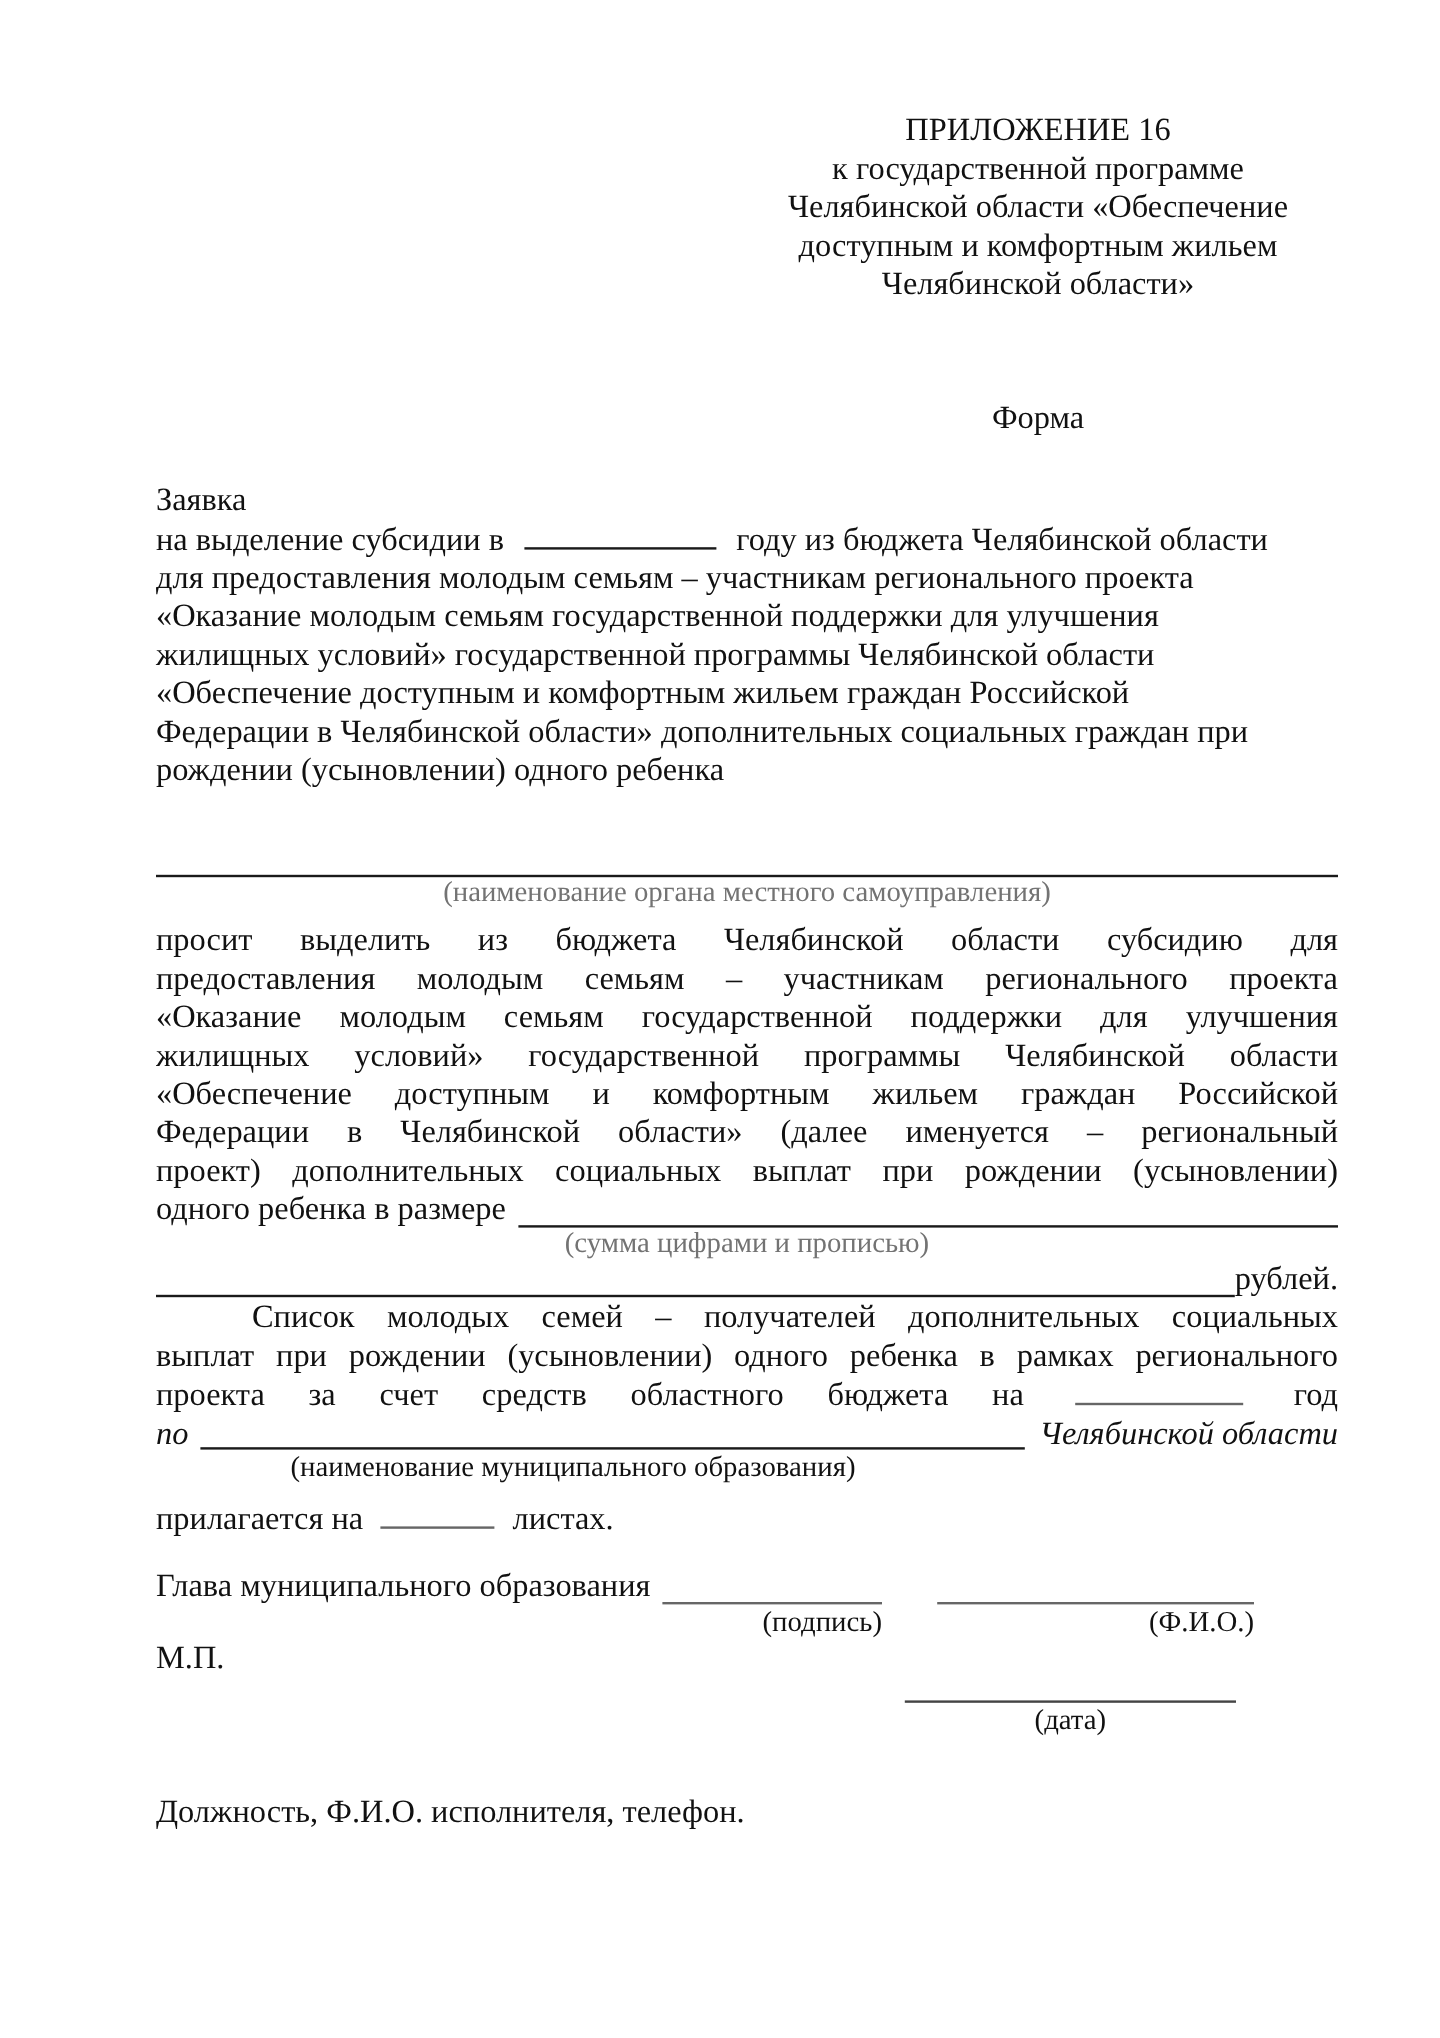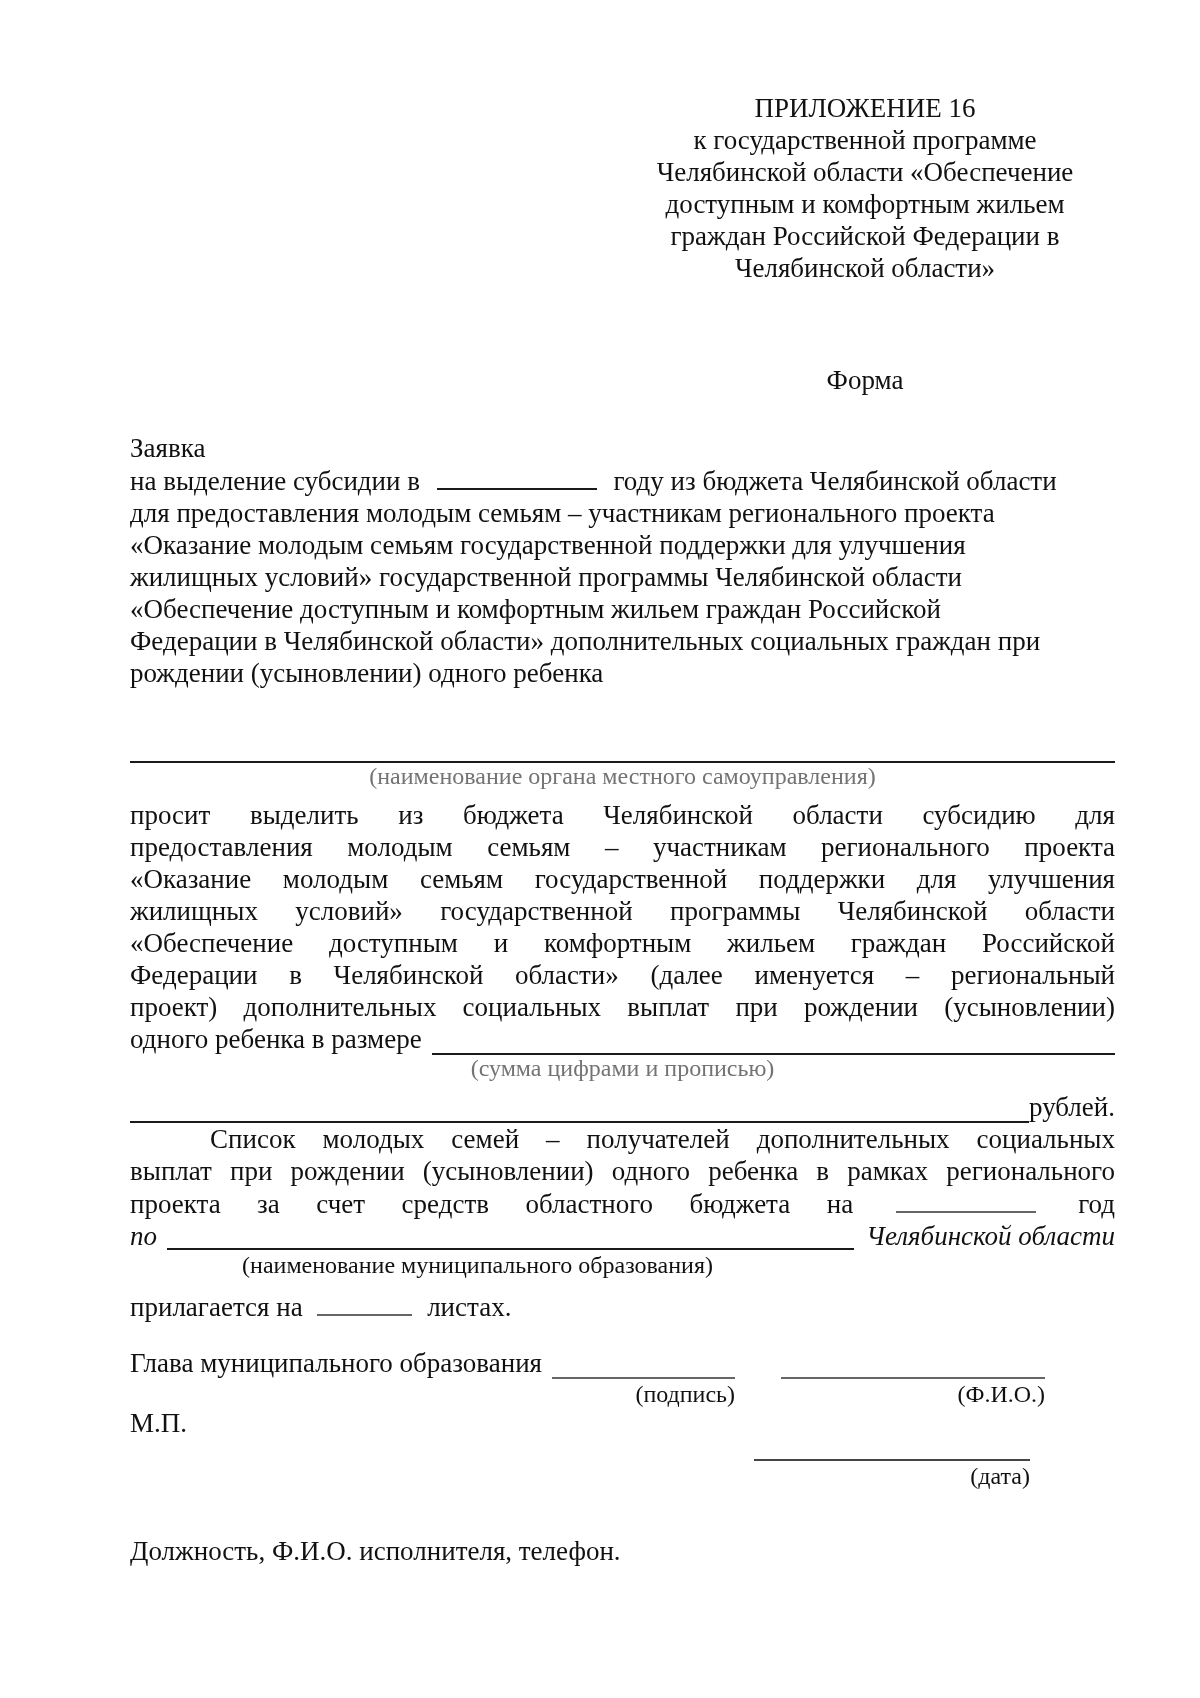--- a/index.html
+++ b/index.html
@@ -20,52 +20,51 @@
   .title-block{margin-top:36px;text-align:left;}
   .title-block div{line-height:32px;}
   .blank{display:inline-block;border-bottom:2px solid #1a1a1a;height:24px;vertical-align:baseline;}
   .blank-year{width:160px;margin:0 10px;}
   .org-underline{margin-top:46px;height:26px;border-bottom:2px solid #1a1a1a;}
   .caption{font-size:24px;line-height:26px;text-align:center;color:#737373;}
   .para{margin-top:10px;}
   .j-line{text-align:justify;text-align-last:justify;line-height:32px;overflow:hidden;white-space:normal;}
   .flex-line{display:flex;align-items:flex-end;line-height:32px;}
   .flex-line .grow{flex:1 1 auto;height:26px;border-bottom:2px solid #1a1a1a;margin-left:10px;}
-  .rubles-row{margin-top:10px;display:flex;align-items:flex-end;line-height:32px;}
+  .rubles-row{display:flex;align-items:flex-end;line-height:32px;}
   .rubles-row .grow{flex:1 1 auto;height:26px;border-bottom:2px solid #1a1a1a;}
   .indent{padding-left:80px;}
   .blank-year2{width:140px;margin:0 6px;border-bottom-color:#666;}
   .po-row{display:flex;align-items:center;line-height:32px;font-style:italic;}
   .po-row .grow{flex:1 1 auto;height:26px;border-bottom:2px solid #1a1a1a;margin:0 12px 0 10px;}
   .muni-caption{width:625px;margin-left:35px;text-align:center;font-size:24px;line-height:26px;}
   .attach-row{margin-top:12px;line-height:32px;}
   .blank-sheets{width:95px;margin:0 8px;border-bottom-color:#666;}
   .sig-row{margin-top:24px;display:flex;align-items:flex-start;}
   .sig-col{display:flex;flex-direction:column;}
   .sig-col .line{height:30px;border-bottom:2px solid #666;}
   .sig-col .cap{font-size:24px;line-height:26px;text-align:right;margin-top:2px;}
   .sig-col.sign{width:183px;margin-left:10px;}
   .sig-col.name{width:264px;margin-left:46px;}
   .stamp{margin-top:0;line-height:32px;}
   .date-block{width:276px;margin-left:624px;margin-top:0;}
   .date-block .line{height:20px;border-bottom:2px solid #444;}
-  .date-block .cap{font-size:24px;line-height:26px;text-align:right;margin-top:2px;}
+  .date-block .cap{font-size:24px;line-height:26px;text-align:center;margin-top:2px;}
   .footer-line{margin-top:46px;line-height:32px;}
 </style>
 </head>
 <body>
 
 <div class="page">
 
   <div class="right-col">
     <div class="hline">ПРИЛОЖЕНИЕ 16</div>
     <div class="hline">к государственной программе</div>
     <div class="hline">Челябинской области «Обеспечение</div>
     <div class="hline">доступным и комфортным жильем</div>
-    <div class="hline">граждан Российской Федерации в</div>
     <div class="hline">Челябинской области»</div>
     <div class="forma">Форма</div>
   </div>
 
   <div class="title-block">
     <div>Заявка</div>
     <div>
       <span>на выделение субсидии в</span>
       <span class="blank blank-year"></span>
       <span>году из бюджета Челябинской области</span>

